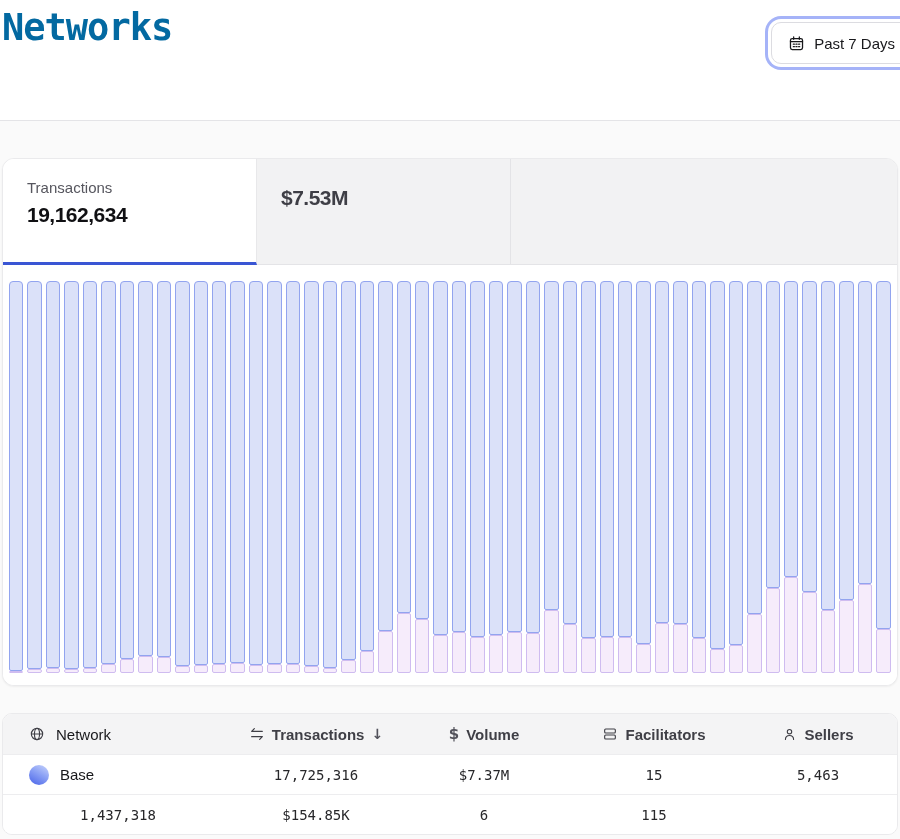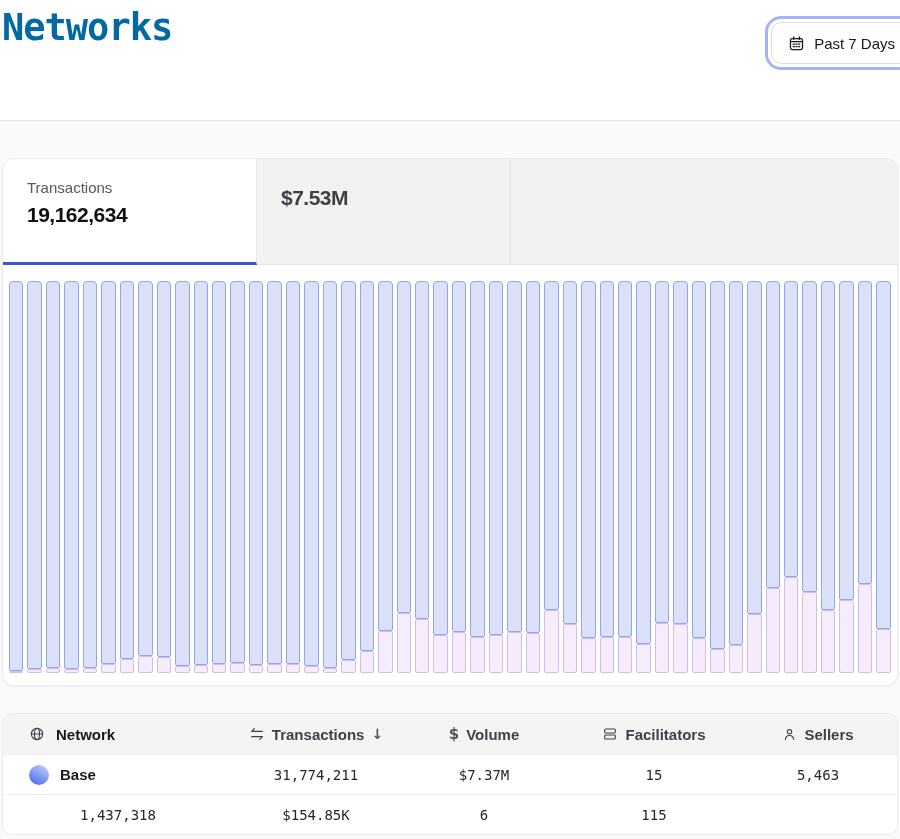--- a/index.html
+++ b/index.html
@@ -35,21 +35,21 @@
   .seg-solana { background:#f6ecfb; border:1px solid #cfbcf0; border-radius:2px 2px 2px 2px; }
 
   
   .table-card { margin:27px 2px 0 2px; background:#fff; border:1px solid #eaeaec; border-radius:10px; overflow:hidden; }
   .t-row { display:grid; grid-template-columns:230px 166px 170px 170px 158px; align-items:center; height:40px; }
   .t-head { background:#f4f4f5; font-size:15px; font-weight:700; color:#3f3f46; }
   .t-head .cell { display:flex; align-items:center; justify-content:center; gap:7px; }
   .t-head .cell.first { justify-content:flex-start; padding-left:26px; }
   .t-body .t-row { border-top:1px solid #ededef; background:#fff; }
   .cell { font-size:15px; text-align:center; }
-  .cell.first { text-align:left; display:flex; align-items:center; gap:11px; padding-left:26px; font-weight:700; color:#18181b; }
+  .cell.first { text-align:left; display:flex; align-items:center; gap:11px; padding-left:26px; font-weight:400; color:#18181b; }
   .num { font-family:"DejaVu Sans Mono", monospace; font-size:14px; color:#27272a; font-weight:400; }
   .sort-arrow { font-family:"DejaVu Sans", sans-serif; font-size:14px; color:#52525b; }
   .hdr-glyph { font-family:"DejaVu Sans", sans-serif; font-size:15px; color:#52525b; }
 
   
   .base-logo { width:20px; height:20px; border-radius:50%; background:linear-gradient(210deg,#c2cffb 5%,#8ba1f5 45%,#4e68e9 95%); }
   .solana-logo { width:18px; height:15px; display:flex; flex-direction:column; justify-content:space-between; }
   .solana-logo i { display:block; height:3.5px; border-radius:1px; }
   .solana-logo i:nth-child(1){ background:linear-gradient(90deg,#45cfc6,#5bc8e2); transform:skewX(-18deg); }
   .solana-logo i:nth-child(2){ background:linear-gradient(90deg,#3fb9d8,#7e92ea); transform:skewX(18deg); }
@@ -335,21 +335,21 @@
       <span>Sellers</span>
     </div>
   </div>
 
   <div class="t-body">
     <div class="t-row">
       <div class="cell first">
         <span class="base-logo"></span>
         <span>Base</span>
       </div>
-      <div class="cell num">31,774,211</div>
+      <div class="cell num">17,725,316</div>
       <div class="cell num">$7.37M</div>
       <div class="cell num">15</div>
       <div class="cell num">5,463</div>
     </div>
     <div class="t-row">
       <div class="cell num">1,437,318</div>
       <div class="cell num">$154.85K</div>
       <div class="cell num">6</div>
       <div class="cell num">115</div>
     </div>

